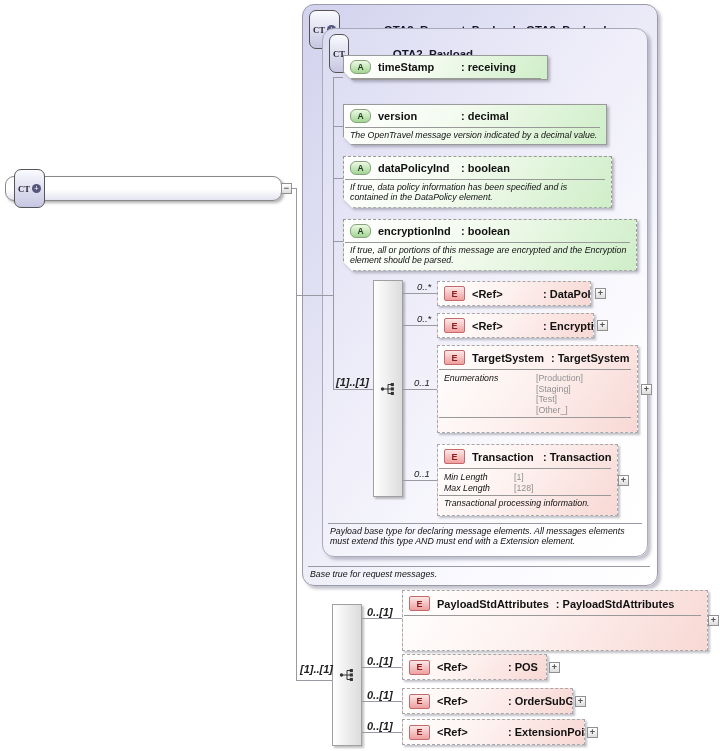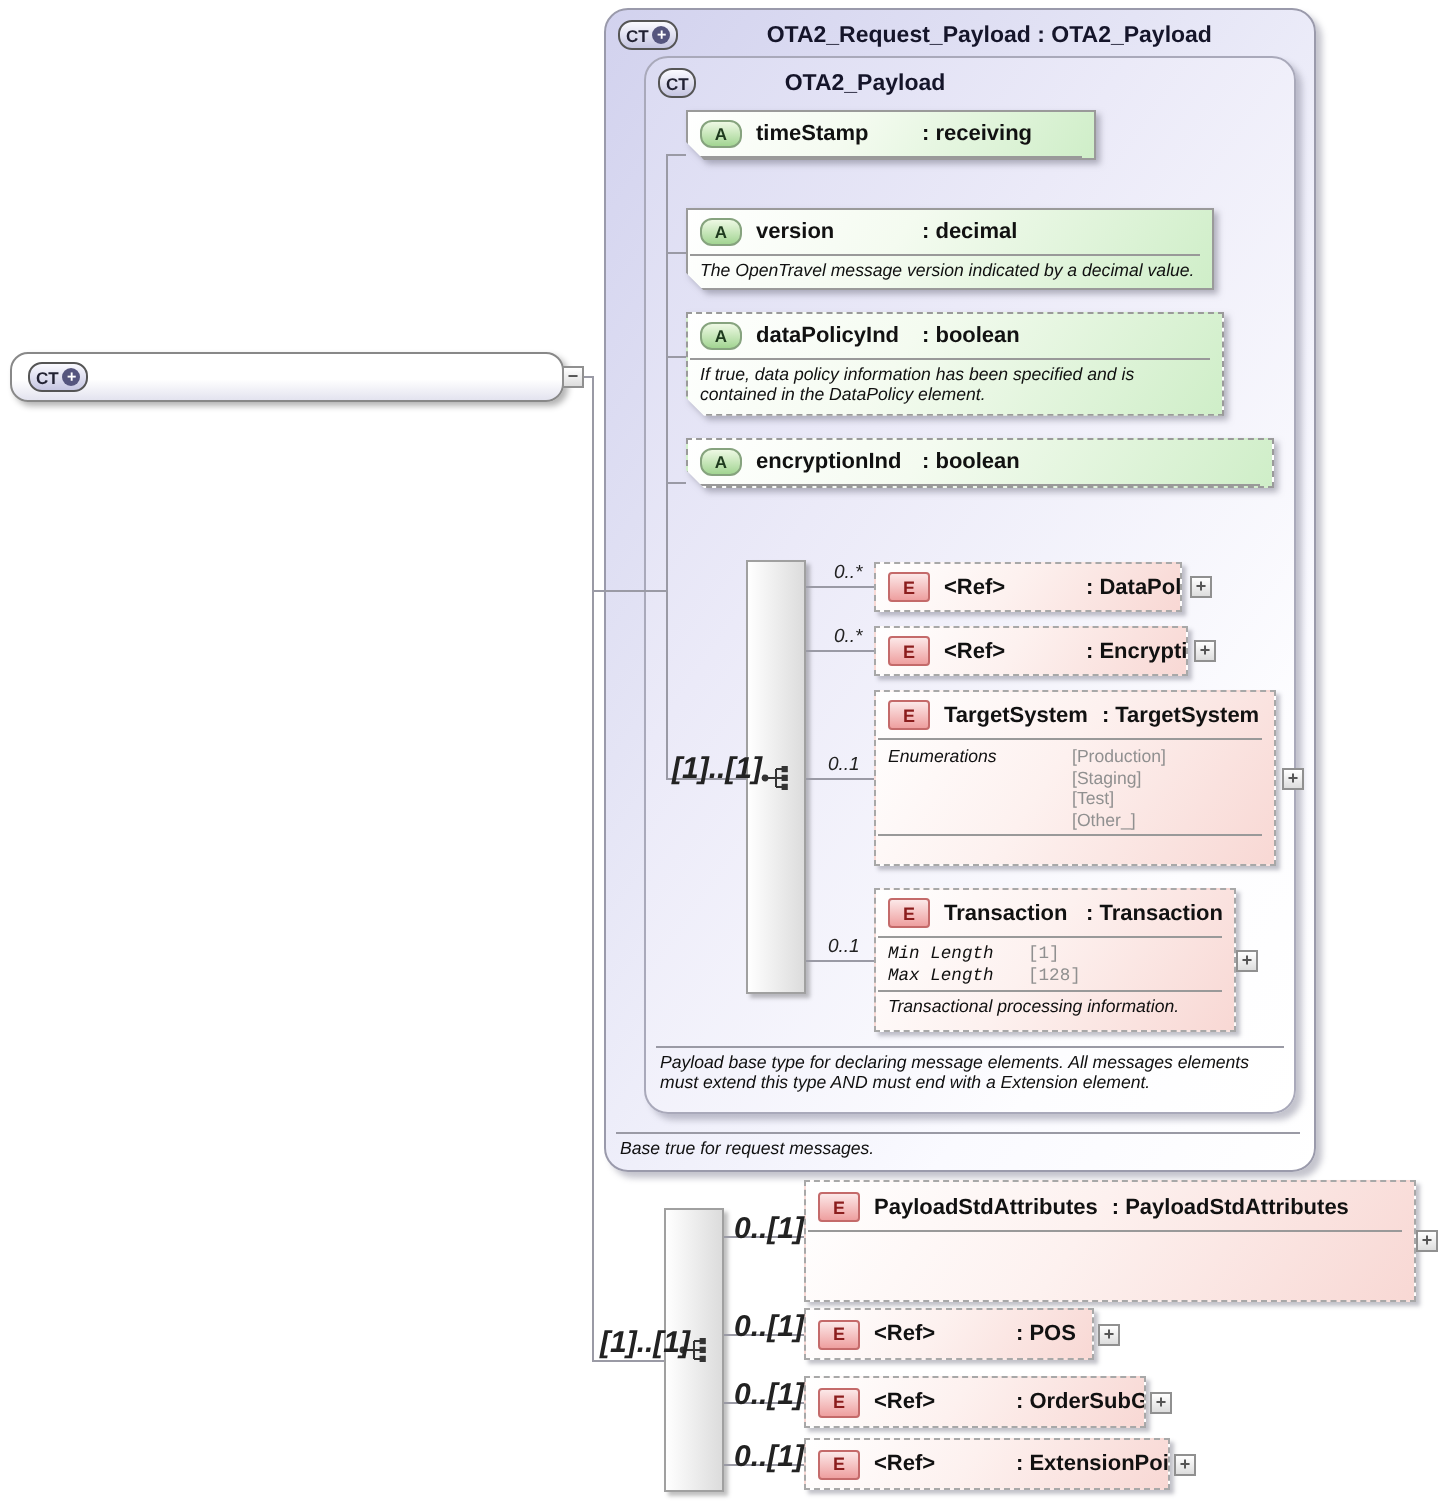--- a/index.html
+++ b/index.html
@@ -16,23 +16,23 @@
 
   
   .rootbox{position:absolute;border:1px solid #888;border-radius:9px;
            background:linear-gradient(to bottom,#ffffff 55%,#e3e3ef 100%);
            box-shadow:2px 2px 3px rgba(0,0,0,.3);display:flex;align-items:center;
            gap:7px;padding:0 8px;box-sizing:border-box;}
   .roottitle{font-weight:bold;font-size:11.5px;color:#111;}
 
   
   .ctbadge{display:inline-flex;align-items:center;justify-content:center;height:13px;
-           padding:0 3px;border:1px solid #555;border-radius:7px;
+           padding:12px 3px;border:1px solid #555;border-radius:7px;
            background:linear-gradient(#fafaff,#c6c6e2);font-size:8.5px;font-weight:bold;
-           color:#223;flex:none;}
+           color:#223;flex:none;font-family:Liberation Serif, serif;}
   .plus-circ{display:inline-block;width:9px;height:9px;border-radius:50%;background:#55557e;
              color:#fff;font-size:8px;line-height:9px;text-align:center;margin-left:2px;font-weight:bold;}
   .abadge{display:inline-flex;align-items:center;justify-content:center;width:19px;height:12px;
           border:1px solid #86a37e;border-radius:6px;background:linear-gradient(#eef9e4,#a2d592);
           color:#1e3a1e;font-size:8.5px;font-weight:bold;flex:none;}
   .ebadge{display:inline-flex;align-items:center;justify-content:center;width:19px;height:13px;
           border:1px solid #c46a6a;border-radius:2px;background:linear-gradient(#fce8e8,#ee9f9f);
           color:#8b1d1d;font-size:9px;font-weight:bold;flex:none;}
 
   
@@ -57,39 +57,39 @@
 
   .hr{height:1px;background:#999;margin:0 6px 0 1px;}
   .desc{font-style:italic;font-size:8.8px;line-height:10.4px;color:#101010;padding:2px 7px 4px 6px;}
   .nowrap{white-space:nowrap;}
 
   .facets{display:flex;padding:3px 6px 2px 6px;}
   .flabel{font-style:italic;font-size:8.8px;color:#101010;flex:0 0 92px;}
   .flabel2{font-style:italic;font-size:8.8px;color:#101010;flex:0 0 70px;}
   .fvals{font-size:8.8px;color:#909090;line-height:10.6px;}
   .facets2{padding:3px 6px 2px 6px;}
-  .frow{display:flex;line-height:10.6px;font-family:Liberation Mono, monospace;}
+  .frow{display:flex;line-height:10.6px;}
   .fval{font-size:8.8px;color:#909090;}
 
   
   .seqbar{position:absolute;width:30px;border:1px solid #a0a0a0;
           background:linear-gradient(to right,#ffffff,#dcdcdc);
           box-shadow:2px 2px 2px rgba(0,0,0,.25);display:flex;align-items:center;
           justify-content:center;box-sizing:border-box;}
 
   
   .sqicon{position:absolute;width:11px;height:11px;border:1px solid #909090;
           background:linear-gradient(#ffffff,#dddddd);font-size:9px;line-height:9px;
           text-align:center;color:#555;box-sizing:border-box;font-weight:bold;cursor:pointer;}
 
   
   .lh{position:absolute;height:1px;background:#9a9aa5;}
   .lv{position:absolute;width:1px;background:#9a9aa5;}
   .card{position:absolute;font-style:italic;font-size:9.5px;color:#222;}
-  .cb{font-weight:bold;font-size:15px;}
+  .cb{font-weight:bold;font-size:11px;}
 
   .fhr{position:absolute;height:1px;background:#9a9aa5;}
   .bfooter{position:absolute;font-style:italic;font-size:8.8px;line-height:10.4px;color:#101010;}
 </style>
 </head>
 <body>
 
 <div class="stage">
 
   <div class="ctbox outer" style="left:302px;top:4px;width:356px;height:582px;">
@@ -159,20 +159,21 @@
   </div>
 
   <div class="shadow" style="left:343px;top:219px;width:294px;">
     <div class="attrbox dashedb">
       <div class="trow" style="padding:4px 6px;">
         <span class="abadge">A</span>
         <span class="aname">encryptionInd</span>
         <span class="atype">: boolean</span>
       </div>
       <div class="hr"></div>
+      <div class="desc">If true, all or portions of this message are encrypted and the Encryption element should be parsed.</div>
     </div>
   </div>
 
   <div class="seqbar" style="left:373px;top:280px;height:217px;">
     <svg width="16" height="14" viewBox="0 0 16 14">
       <circle cx="2.5" cy="7" r="1.7" fill="#333"></circle>
       <line x1="2.5" y1="7" x2="8" y2="7" stroke="#333"></line>
       <line x1="8" y1="2.5" x2="8" y2="11.5" stroke="#333"></line>
       <line x1="8" y1="2.5" x2="11.5" y2="2.5" stroke="#333"></line>
       <line x1="8" y1="7" x2="11.5" y2="7" stroke="#333"></line>

